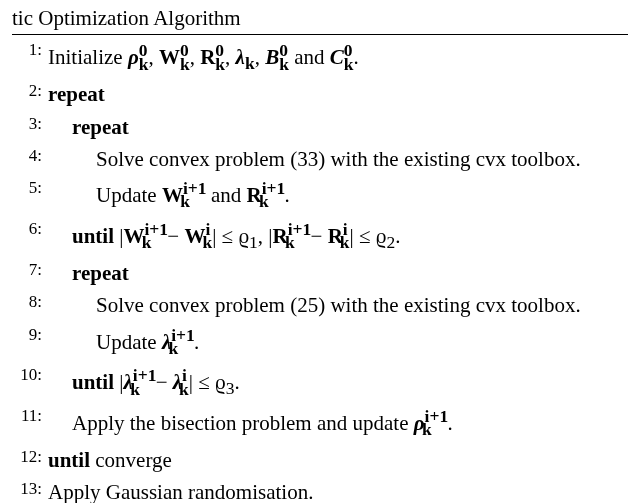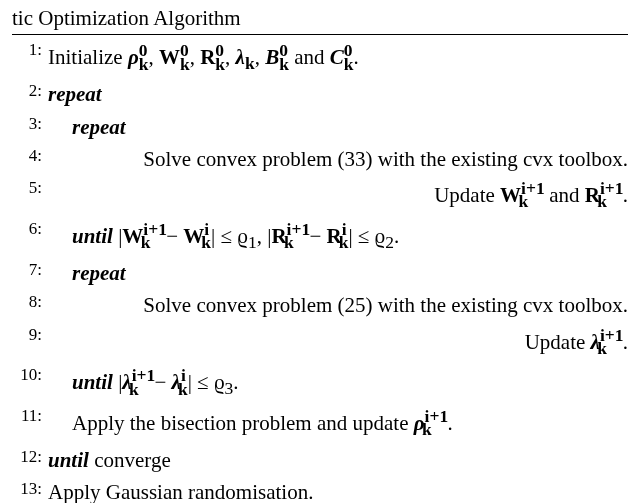--- a/index.html
+++ b/index.html
@@ -37,23 +37,23 @@
     margin: 0 0 4px 0;
   }
   ol.algo-list > li::before {
     content: counter(ln) ":";
     position: absolute;
     left: 0;
     width: 30px;
     text-align: right;
     font-size: 17px;
   }
-  .kw { font-weight: bold; font-style: italic; }
+  .kw { font-weight: bold; }
   .i1 { padding-left: 24px; display: block; }
-  .i2 { padding-left: 48px; display: block; text-align: right; }
+  .i2 { padding-left: 48px; display: block; }
   .nowrap { white-space: nowrap; font-weight: bold; }
 </style>
 </head>
 <body>
 
 <div class="page">
 
   <div class="title-frag">tic Optimization Algorithm</div>
 
   <div class="algo">

